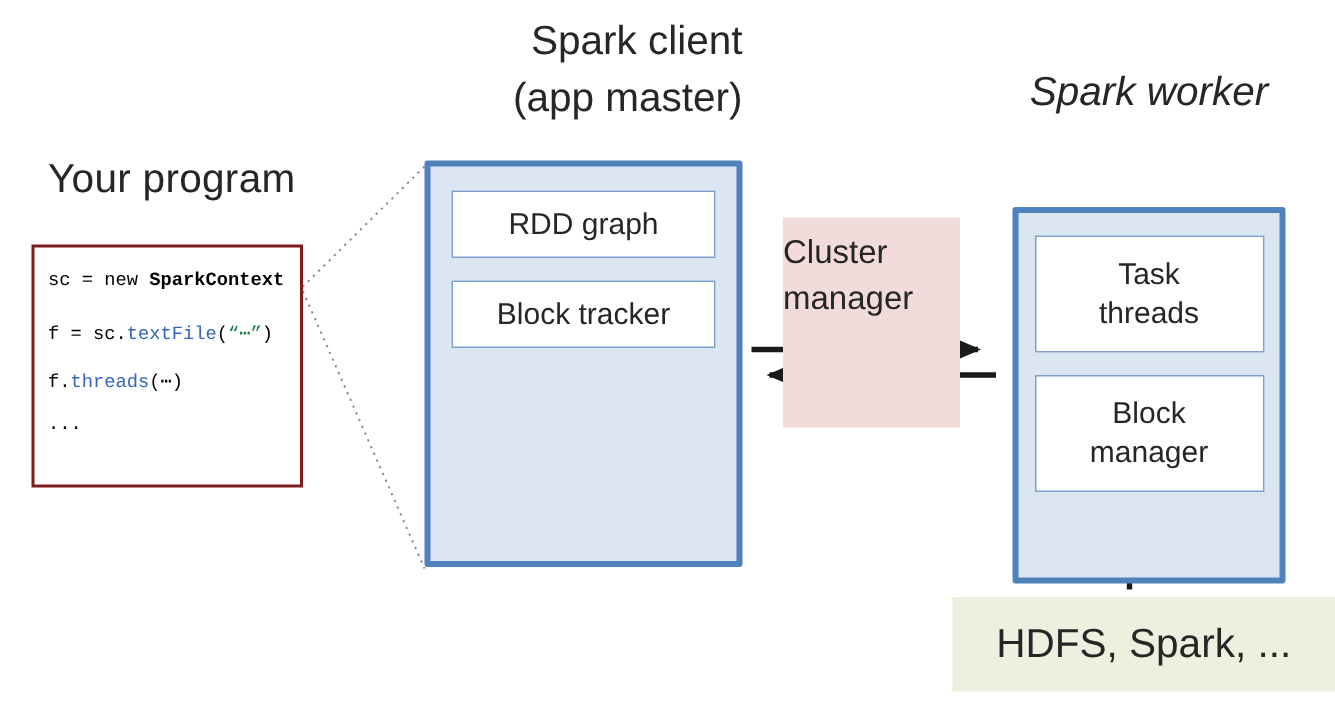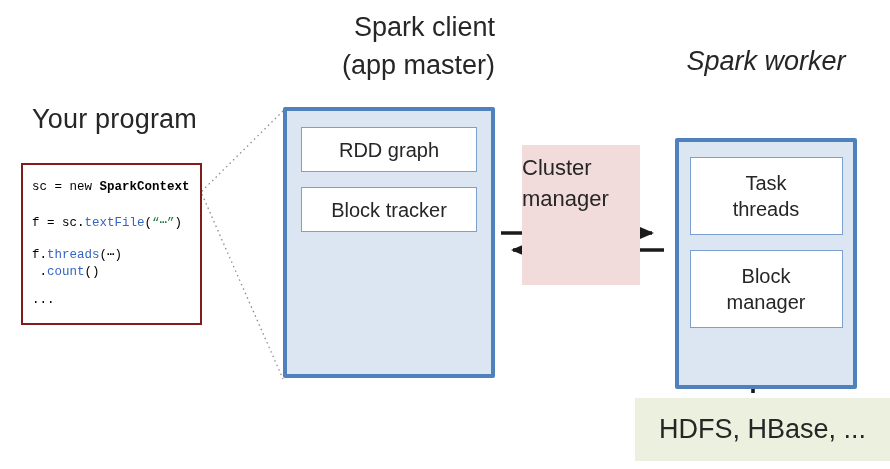--- a/index.html
+++ b/index.html
@@ -84,21 +84,20 @@
   </svg>
 
   <div class="your-program-title">Your program</div>
 
   <div class="code-box">
     <div class="code-line"><span>sc = new </span><span class="bold">SparkContext</span></div>
     <div class="gap1"></div>
     <div class="code-line"><span>f = sc.</span><span class="kw">textFile</span><span>(</span><span class="str">“⋯”</span><span>)</span></div>
     <div class="gap2"></div>
     <div class="code-line"><span>f.</span><span class="kw">threads</span><span>(⋯)</span></div>
-    <div class="code-line"><span> .</span><span class="kw">count</span><span>()</span></div>
     <div class="gap3"></div>
     <div class="code-line"><span>...</span></div>
   </div>
 
   <div class="client-title">Spark client
 (app master)</div>
 
   <div class="client-box">
     <div class="module">RDD graph</div>
     <div class="module">Block tracker</div>
@@ -110,16 +109,16 @@
   <div class="worker-title">Spark worker</div>
 
   <div class="worker-box">
     <div class="module tall">Task
 threads</div>
     <div class="module tall">Block
 manager</div>
   </div>
 
   <div class="hdfs-box">
-    <span>HDFS, HBase, ...</span>
+    <span>HDFS, Spark, ...</span>
   </div>
 
 </div>
 
 </body></html>

